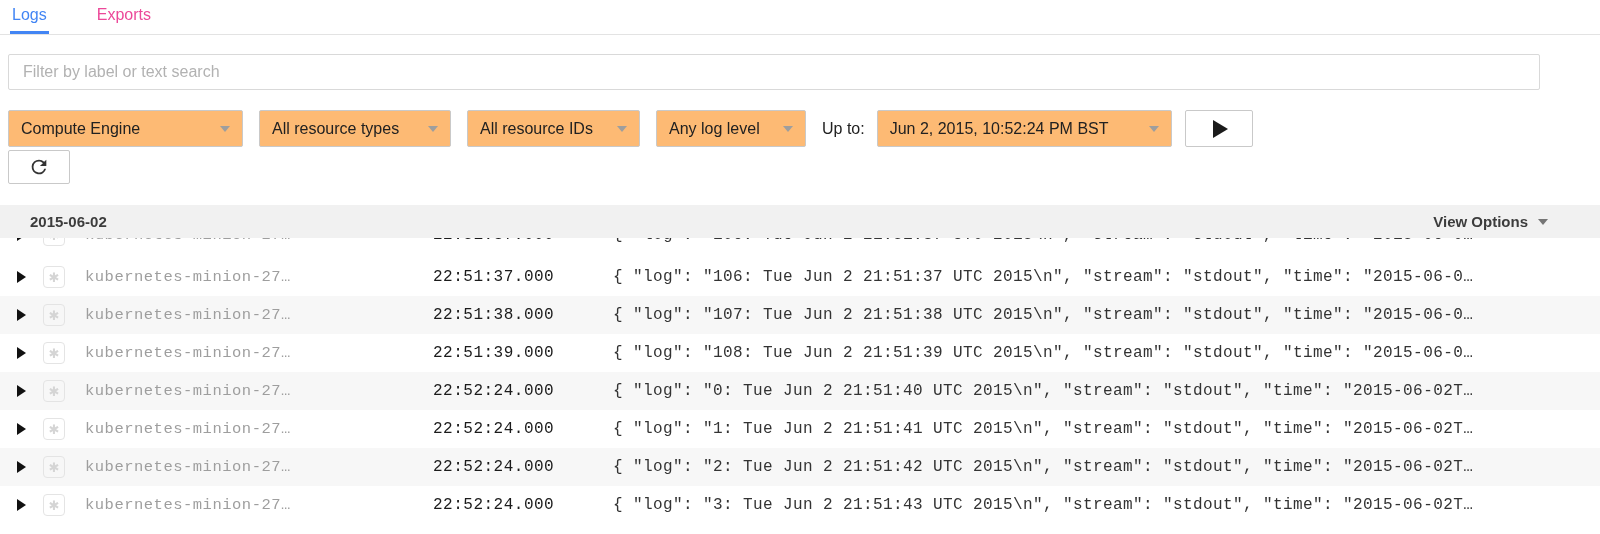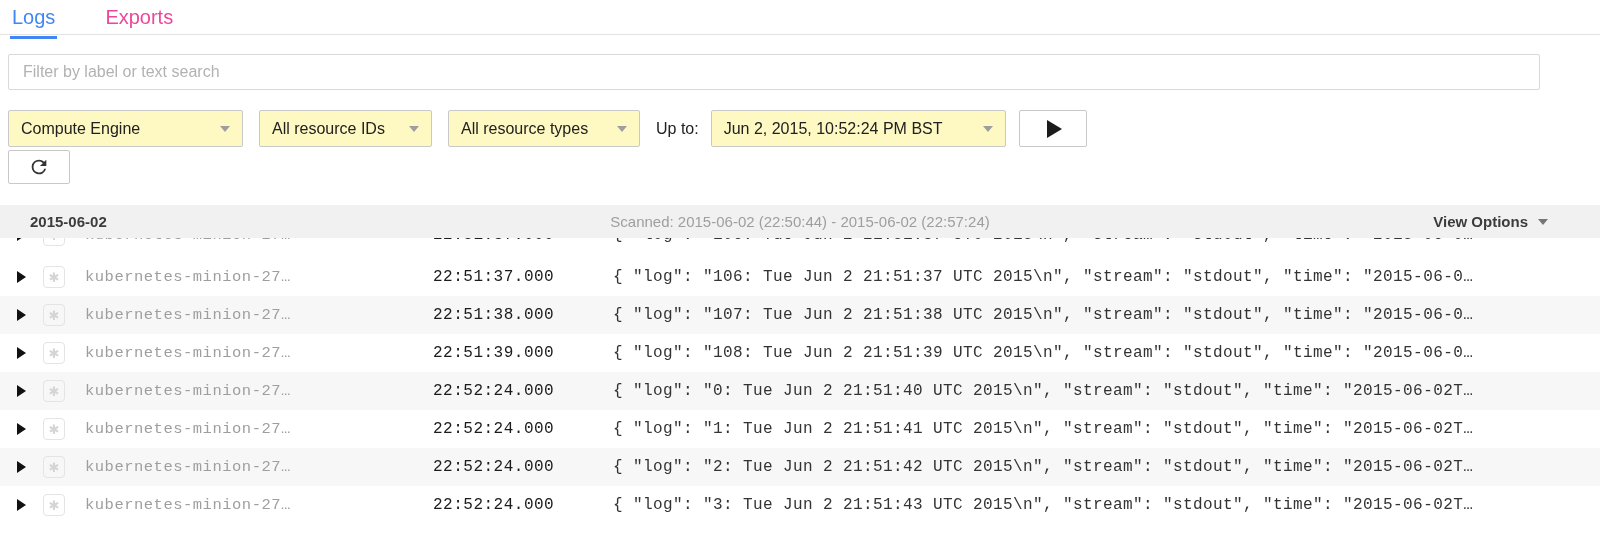--- a/index.html
+++ b/index.html
@@ -1,34 +1,34 @@
 <!DOCTYPE html>
 <html><head>
 <meta charset="utf-8">
 <style>
   * { margin:0; padding:0; box-sizing:border-box; }
   html,body { width:1600px; height:534px; background:#fff; overflow:hidden;
               font-family:"Liberation Sans", sans-serif; }
 
   
   .tabbar { display:flex; align-items:flex-start; height:35px; border-bottom:1px solid #e3e3e3; }
-  .tab { font-size:20px; padding:6px 2px 10px 2px; cursor:pointer; }
+  .tab { font-size:16px; padding:6px 2px 10px 2px; cursor:pointer; }
   .tab.active { color:#4285f4; margin-left:10px; border-bottom:3px solid #4285f4; padding-bottom:7px; }
   .tab.inactive { color:#ec4899; margin-left:46px; }
 
   
   .search-row { padding:19px 8px 20px 8px; }
   .search-input { width:1532px; height:36px; border:1px solid #d9d9d9; border-radius:2px;
                   font-size:16px; padding:12px 14px; color:#333; outline:none;
                   font-family:"Liberation Sans", sans-serif; }
   .search-input::placeholder { color:#b2b2b2; }
 
   
   .toolbar { display:flex; align-items:center; margin-left:8px; }
-  .dd { height:37px; border:1px solid #c9c9c9; border-radius:2px; background:#fef9c3;
+  .dd { height:37px; border:1px solid #c9c9c9; border-radius:2px; background:#fdba74;
         display:flex; align-items:center; justify-content:space-between;
         padding:0 12px; font-size:16px; color:#212121; margin-right:16px; cursor:pointer; }
   .dd.focused { border:2px solid #4285f4; padding:0 11px; }
   .caret { width:0; height:0; border-left:5px solid transparent; border-right:5px solid transparent;
            border-top:6px solid #9e9e9e; margin-left:14px; flex:none; }
   .dd-source { width:235px; } .dd-types { width:192px; } .dd-ids { width:173px; }
   .dd-logname { width:234px; margin-right:18px; } .dd-level { width:150px; }
   .upto { font-size:16px; color:#212121; margin-right:12px; white-space:nowrap; }
   .dd-datetime { width:295px; margin-right:13px; }
   .play-btn { width:68px; height:37px; border:1px solid #c9c9c9; border-radius:2px; background:#fff;
@@ -80,26 +80,30 @@
 
 <div class="search-row">
   <input class="search-input" type="text" placeholder="Filter by label or text search" style="">
 </div>
 
 <div class="toolbar">
   <div class="dd dd-source">
     <span>Compute Engine</span>
     <span class="caret"></span>
   </div>
+  <div class="dd dd-types">
+    <span>All resource types</span>
+    <span class="caret"></span>
+  </div>
   <div class="dd dd-ids">
     <span>All resource IDs</span>
     <span class="caret"></span>
   </div>
-  <div class="dd dd-types">
-    <span>All resource types</span>
+  <div class="dd dd-level">
+    <span>Any log level</span>
     <span class="caret"></span>
   </div>
   <span class="upto">Up to:</span>
   <div class="dd dd-datetime">
     <span>Jun 2, 2015, 10:52:24 PM BST</span>
     <span class="caret"></span>
   </div>
   <div class="play-btn">
     <span class="play-tri"></span>
   </div>
@@ -108,21 +112,20 @@
 <div class="refresh-row">
   <div class="refresh-btn">
     <svg width="22" height="22" viewBox="0 0 24 24">
       <path fill="#333" d="M17.65 6.35A7.96 7.96 0 0 0 12 4a8 8 0 1 0 7.73 10h-2.08A6 6 0 1 1 12 6c1.66 0 3.14.69 4.22 1.78L13 11h7V4l-2.35 2.35z"></path>
     </svg>
   </div>
 </div>
 
 <div class="log-section">
   <div class="log-header">
-    <span class="log-scanned">Scanned: 2015-06-02 (22:50:44) - 2015-06-02 (22:57:24)</span>
     <span class="log-date">2015-06-02</span>
     <span class="view-options">
       <span class="view-options-label">View Options</span>
       <span class="caret"></span>
     </span>
   </div>
 
   <div class="clipped-row" id="clipped-row">
   <div class="log-row">
     <span class="cell-arrow">

